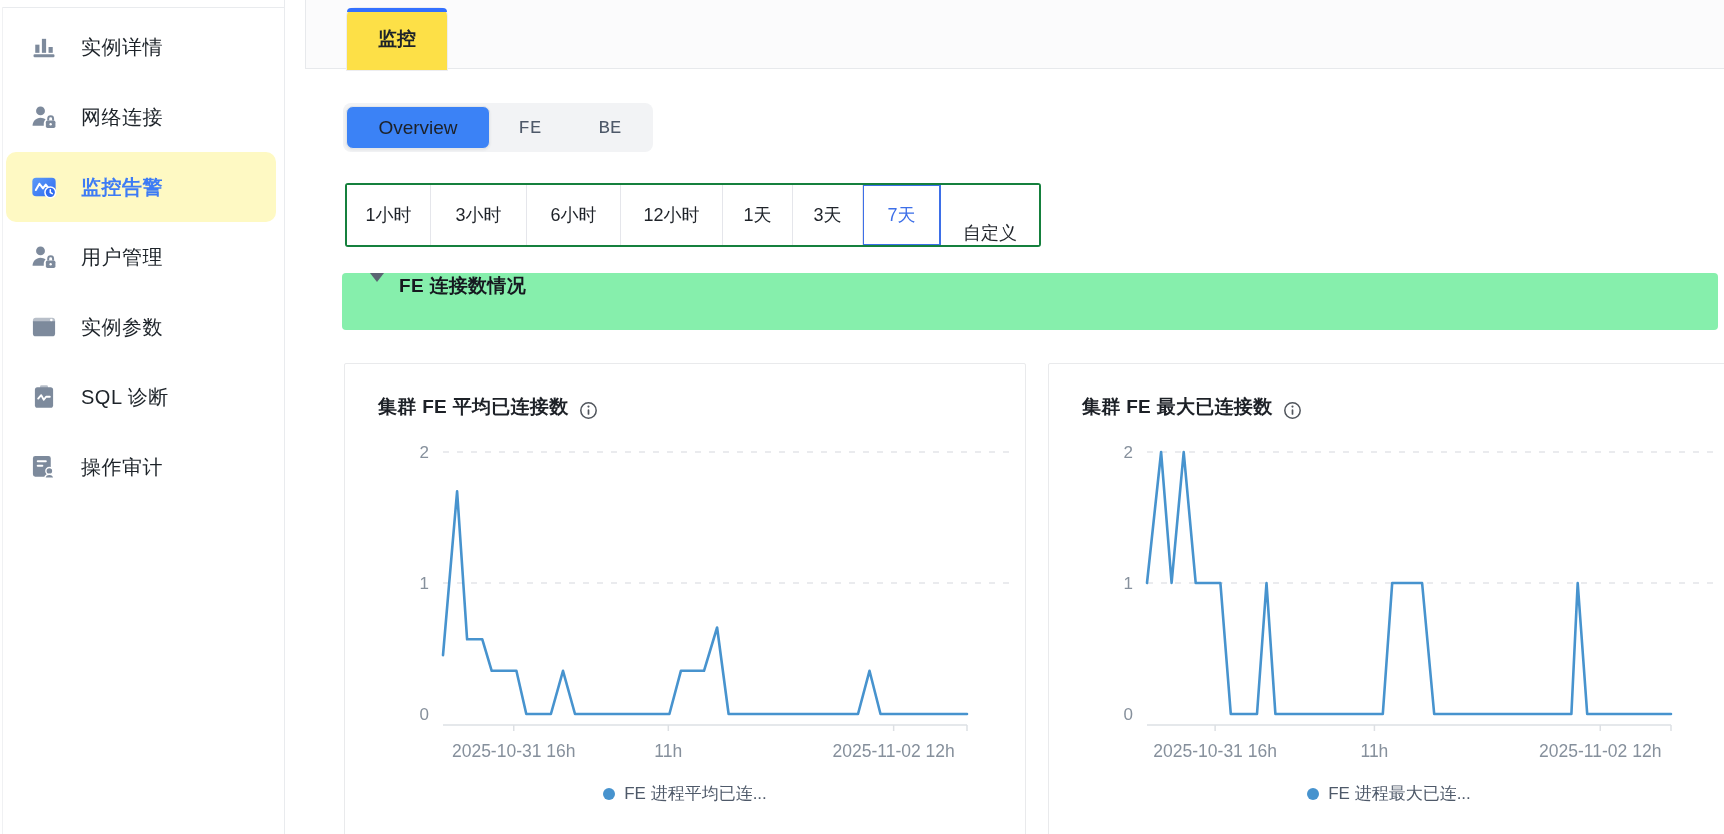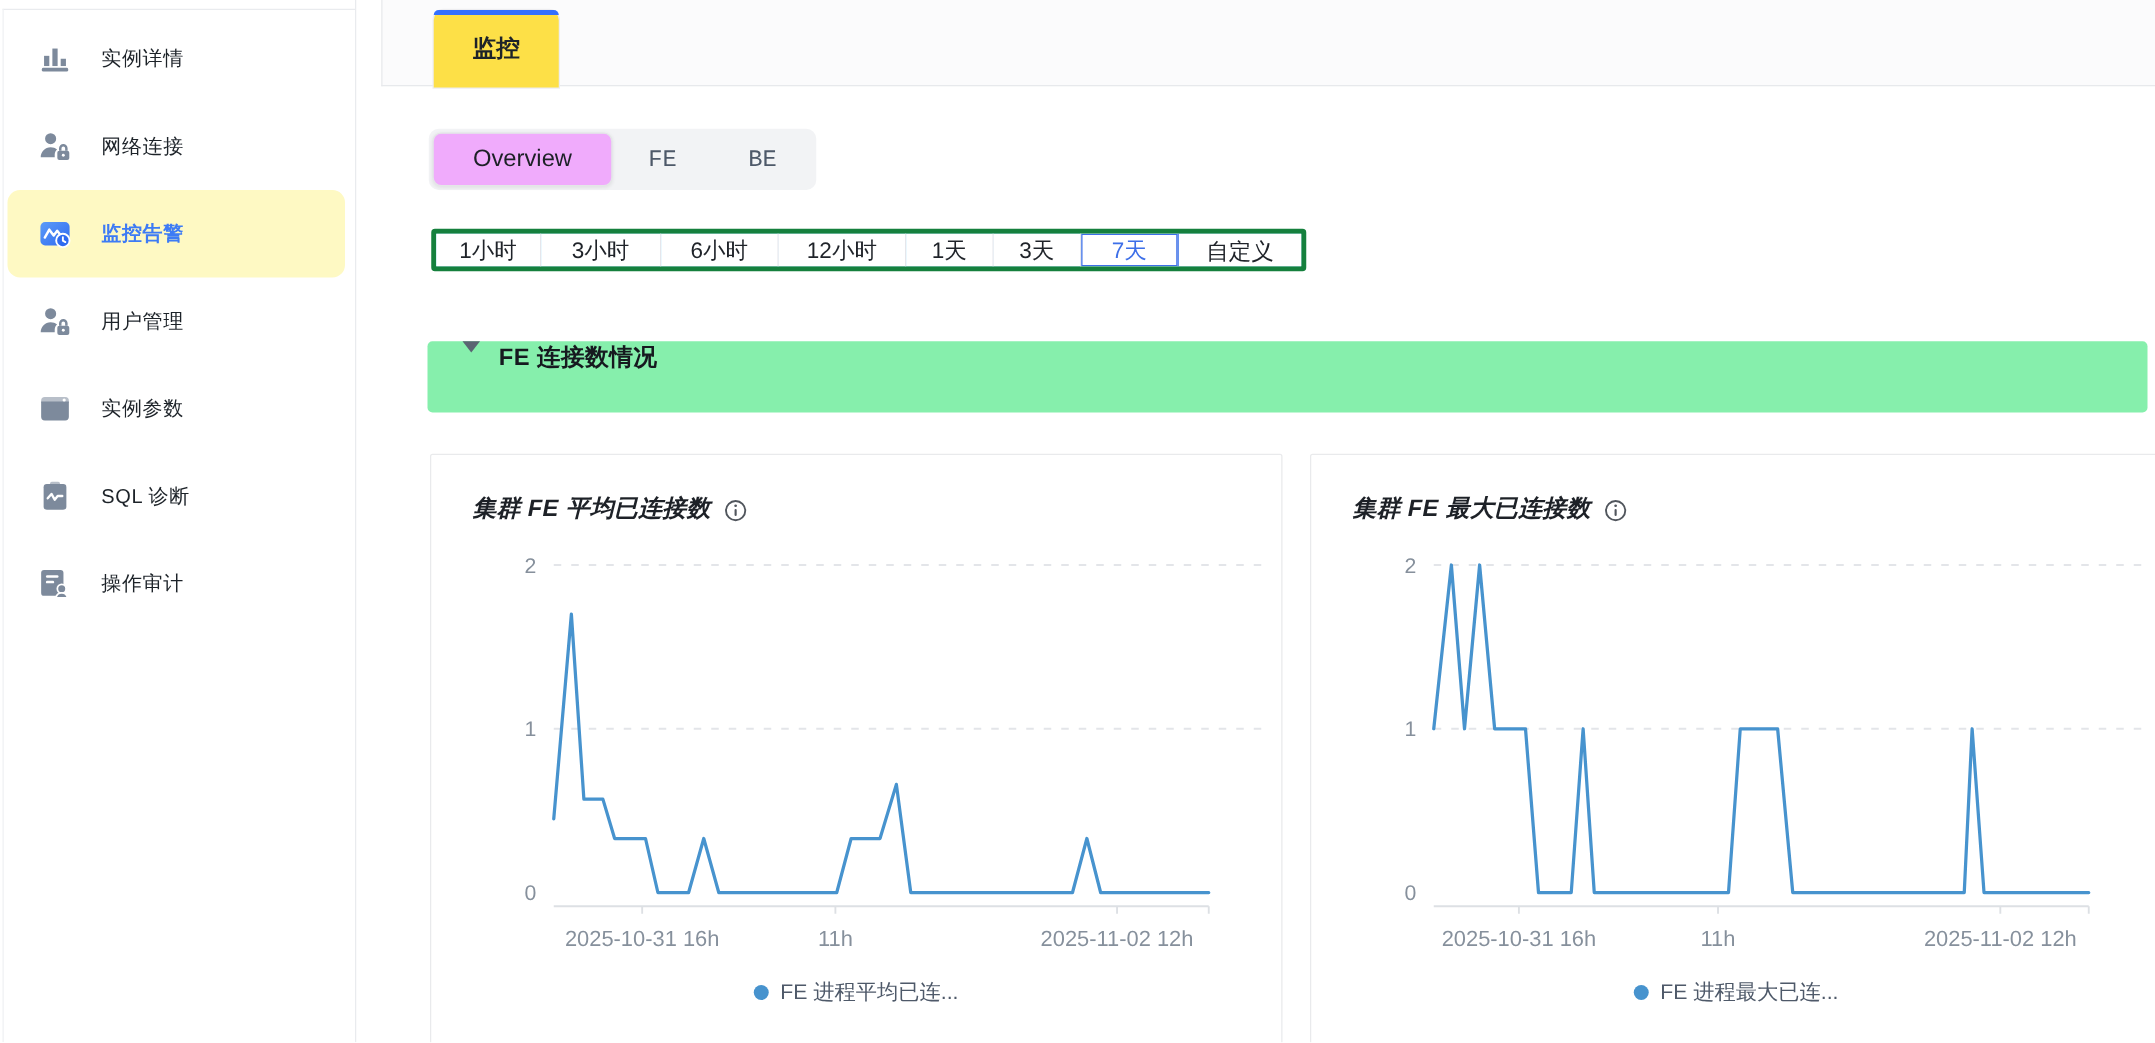--- a/index.html
+++ b/index.html
@@ -9,48 +9,48 @@
 
   
   .sidebar { position:absolute; left:0; top:0; width:285px; height:834px; background:#fff;
     border-right:1px solid #e9ebee; }
   .sidebar::before { content:""; position:absolute; top:7px; left:2px; right:0; height:1px; background:#e9ebee; }
   .sidebar::after { content:""; position:absolute; top:7px; left:2px; bottom:0; width:1px; background:#f0f1f3; }
   .side-list { position:absolute; top:12px; left:0; right:0; }
   .side-item { position:relative; height:70px; display:flex; align-items:center; padding-left:30px;
     cursor:pointer; }
   .side-item .s-icon { width:28px; height:28px; margin-right:23px; color:#7d8a9c; flex:none; display:flex; align-items:center; }
-  .side-item .s-label { font-size:16px; color:#1d2329; letter-spacing:.5px; white-space:nowrap; }
+  .side-item .s-label { font-size:20px; color:#1d2329; letter-spacing:.5px; white-space:nowrap; }
   .side-item.active { background:#fef9c3; border-radius:10px; margin:0 8px 0 6px; padding-left:24px;text-align:right; }
   .side-item.active .s-label { color:#3d7bf5; font-weight:600; }
 
   
   .tabstrip { position:absolute; left:305px; top:0; width:1419px; height:69px; background:#fbfbfc;
     border-bottom:1px solid #e7e9ec; border-left:1px solid #e7e9ec; }
   .tab { position:absolute; top:8px; height:62px; display:flex; align-items:center; justify-content:center;
     font-size:19px; border-radius:8px 8px 0 0; cursor:pointer; }
   .tab.active { left:41px; width:100px; background:#fde047; font-weight:700; color:#1d2329; z-index:2;
     box-shadow:0 0 0 1px #ededf0; }
   .tab.active::before { content:""; position:absolute; top:0; left:0; right:0; height:4px;
     background:#3370ff; border-radius:8px 8px 0 0; }
   .tab.inactive { left:150px; top:10px; height:58px; width:143px; background:#f6f7f9;
     border:1px solid #e8eaec; border-bottom:none; color:#1d2329; }
 
   
   .segmented { position:absolute; left:343px; top:103px; height:49px; width:310px; background:#f2f3f5;
     border-radius:8px; display:flex; align-items:center; padding:3px; }
   .seg-opt { height:43px; display:flex; align-items:center; justify-content:center; font-size:19px;
     color:#4e5969; cursor:pointer; }
-  .seg-opt.selected { width:144px; background:#f0abfc; border:1px solid #e4e6e8; border-radius:7px;
+  .seg-opt.selected { width:144px; background:#3b82f6; border:1px solid #e4e6e8; border-radius:7px;
     box-shadow:0 1px 3px rgba(0,0,0,.07); color:#1d2127; font-weight:500; }
   .seg-opt.plain { width:80px;font-family:Liberation Mono, monospace; }
 
   
-  .time-group { position:absolute; left:345px; top:183px; height:34px; display:flex;
-    border:4px solid #15803d; border-radius:3px; background:#7dd3fc; }
+  .time-group { position:absolute; left:345px; top:183px; height:64px; display:flex;
+    border:2px solid #15803d; border-radius:3px; background:#737373; }
   .time-btn { position:relative; display:flex; align-items:center; justify-content:center;
     font-size:18px; color:#1f2329; border-right:1px solid #e5e6eb; cursor:pointer; background:#fff; }
   .time-btn:last-child { border-right:none;align-items:flex-end; }
   .time-btn:nth-child(1){width:84px;} .time-btn:nth-child(2){width:96px;}
   .time-btn:nth-child(3){width:94px;} .time-btn:nth-child(4){width:102px;}
   .time-btn:nth-child(5){width:70px;} .time-btn:nth-child(6){width:70px;}
   .time-btn:nth-child(7){width:78px;} .time-btn:nth-child(8){width:98px;}
   .time-btn.selected { color:#3d6fe8; box-shadow:inset 0 0 0 1px #3d6fe8; border-right-color:#3d6fe8; z-index:1; }
 
   
@@ -58,21 +58,21 @@
     border-radius:4px; display:flex; align-items:flex-start; padding-left:28px; cursor:pointer; }
   .caret { width:0; height:0; border-left:7px solid transparent; border-right:7px solid transparent;
     border-top:9px solid #5a6472; margin-right:15px; }
   .section-title { font-size:19px; font-weight:700; color:#16191f; letter-spacing:.3px; }
 
   
   .chart-card { position:absolute; top:363px; width:682px; height:480px; background:#fff;
     border:1px solid #e9eaec; border-radius:2px; }
   .chart-card.c1 { left:344px; }
   .chart-card.c2 { left:1048px; }
-  .chart-head { display:flex; align-items:center; gap:11px; padding:30px 0 0 33px;font-style:italic; }
+  .chart-head { display:flex; align-items:flex-end; gap:11px; padding:30px 0 0 33px; }
   .chart-title { font-size:19px; font-weight:700; color:#1d2127; letter-spacing:.3px; }
   .info-ic { width:19px; height:19px; display:flex; margin-top:2px; cursor:pointer; }
   .chart-plot { position:absolute; left:0; top:60px; width:682px; height:345px; }
   .legend { position:absolute; left:0; top:418px; width:100%; display:flex; align-items:center;
     justify-content:center; gap:9px; cursor:pointer; }
   .legend-dot { width:12px; height:12px; border-radius:50%; background:#4793ce; flex:none; }
   .legend-text { font-size:17px; color:#4e5969; }
 </style>
 </head>
 <body>

